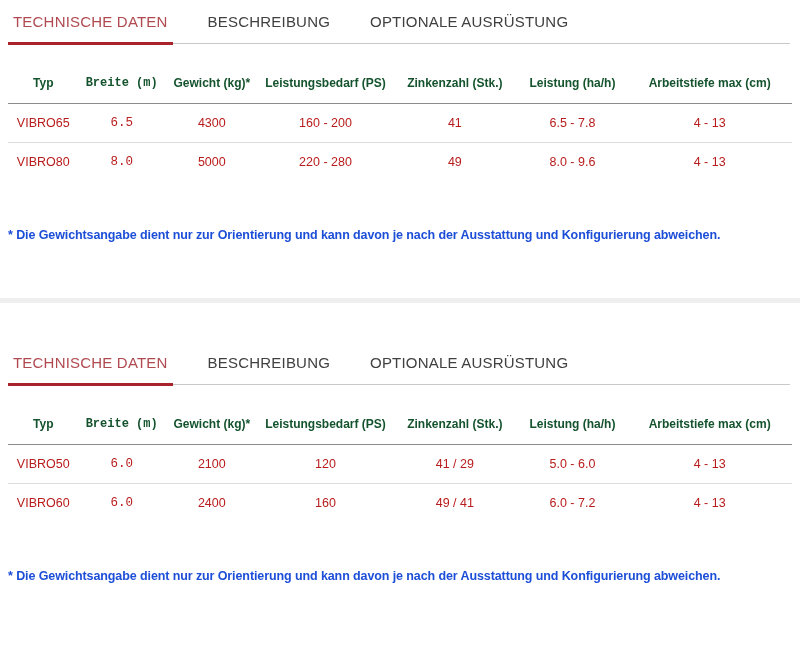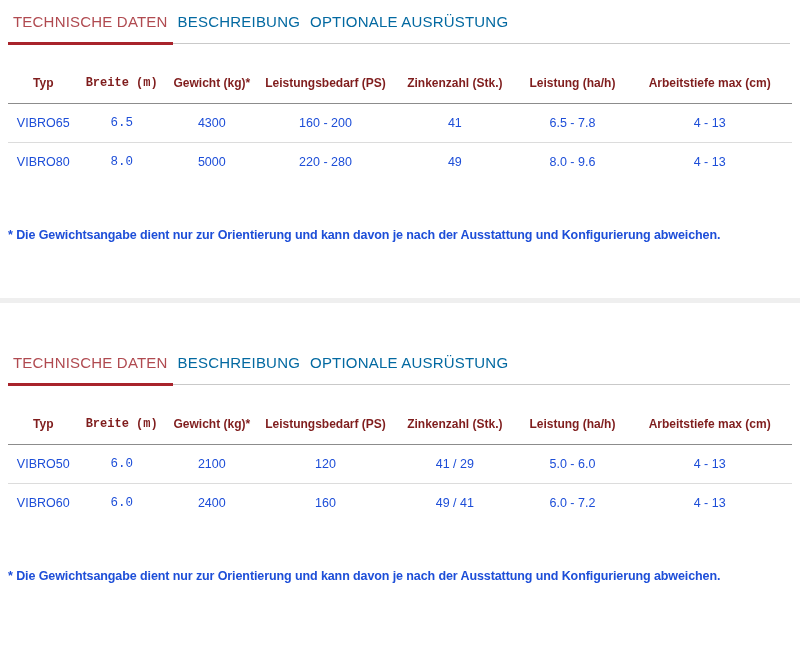--- a/index.html
+++ b/index.html
@@ -10,27 +10,28 @@
     font-family: "Liberation Sans", sans-serif;
     color: #2b2b2b;
     overflow: hidden;
   }
   .page { padding: 0 8px; }
 
   
   .tabbar {
     display: flex;
     align-items: flex-end;
+    gap: 30px;
     border-bottom: 1px solid #c9c9c9;
     margin-right: 2px;
   }
   .tab {
     font-size: 15px;
     letter-spacing: 0.2px;
-    color: #0369a1;
+    color: #404040;
     padding: 3px 5px 12px 5px;
     border-bottom: 3px solid transparent;
     margin-bottom: -2px;
     cursor: pointer;
     white-space: nowrap;
   }
   .tab.active {
     color: #b04a50;
     border-bottom-color: #a8232b;
   }
@@ -40,29 +41,29 @@
   
   table.spec {
     width: 100%;
     border-collapse: collapse;
     margin-top: 18px;
     table-layout: fixed;
   }
   table.spec th {
     font-size: 12px;
     font-weight: bold;
-    color: #7f1d1d;
+    color: #14532d;
     padding: 14px 4px 13px;
     border-bottom: 1px solid #8c8c8c;
     text-align: center;
     white-space: nowrap;
   }
   table.spec td {
     font-size: 12.5px;
-    color: #1d4ed8;
+    color: #b91c1c;
     padding: 12px 4px;
     border-bottom: 1px solid #dcdcdc;
     text-align: center;
     white-space: nowrap;
   }
   table.spec tbody tr:last-child td { border-bottom: none; }
   table.spec th:nth-child(1), table.spec td:nth-child(1) { width: 9%; }
   table.spec th:nth-child(2), table.spec td:nth-child(2) { width: 11%; font-family: Liberation Mono, monospace; }
   table.spec th:nth-child(3), table.spec td:nth-child(3) { width: 12%; }
   table.spec th:nth-child(4), table.spec td:nth-child(4) { width: 17%; }

